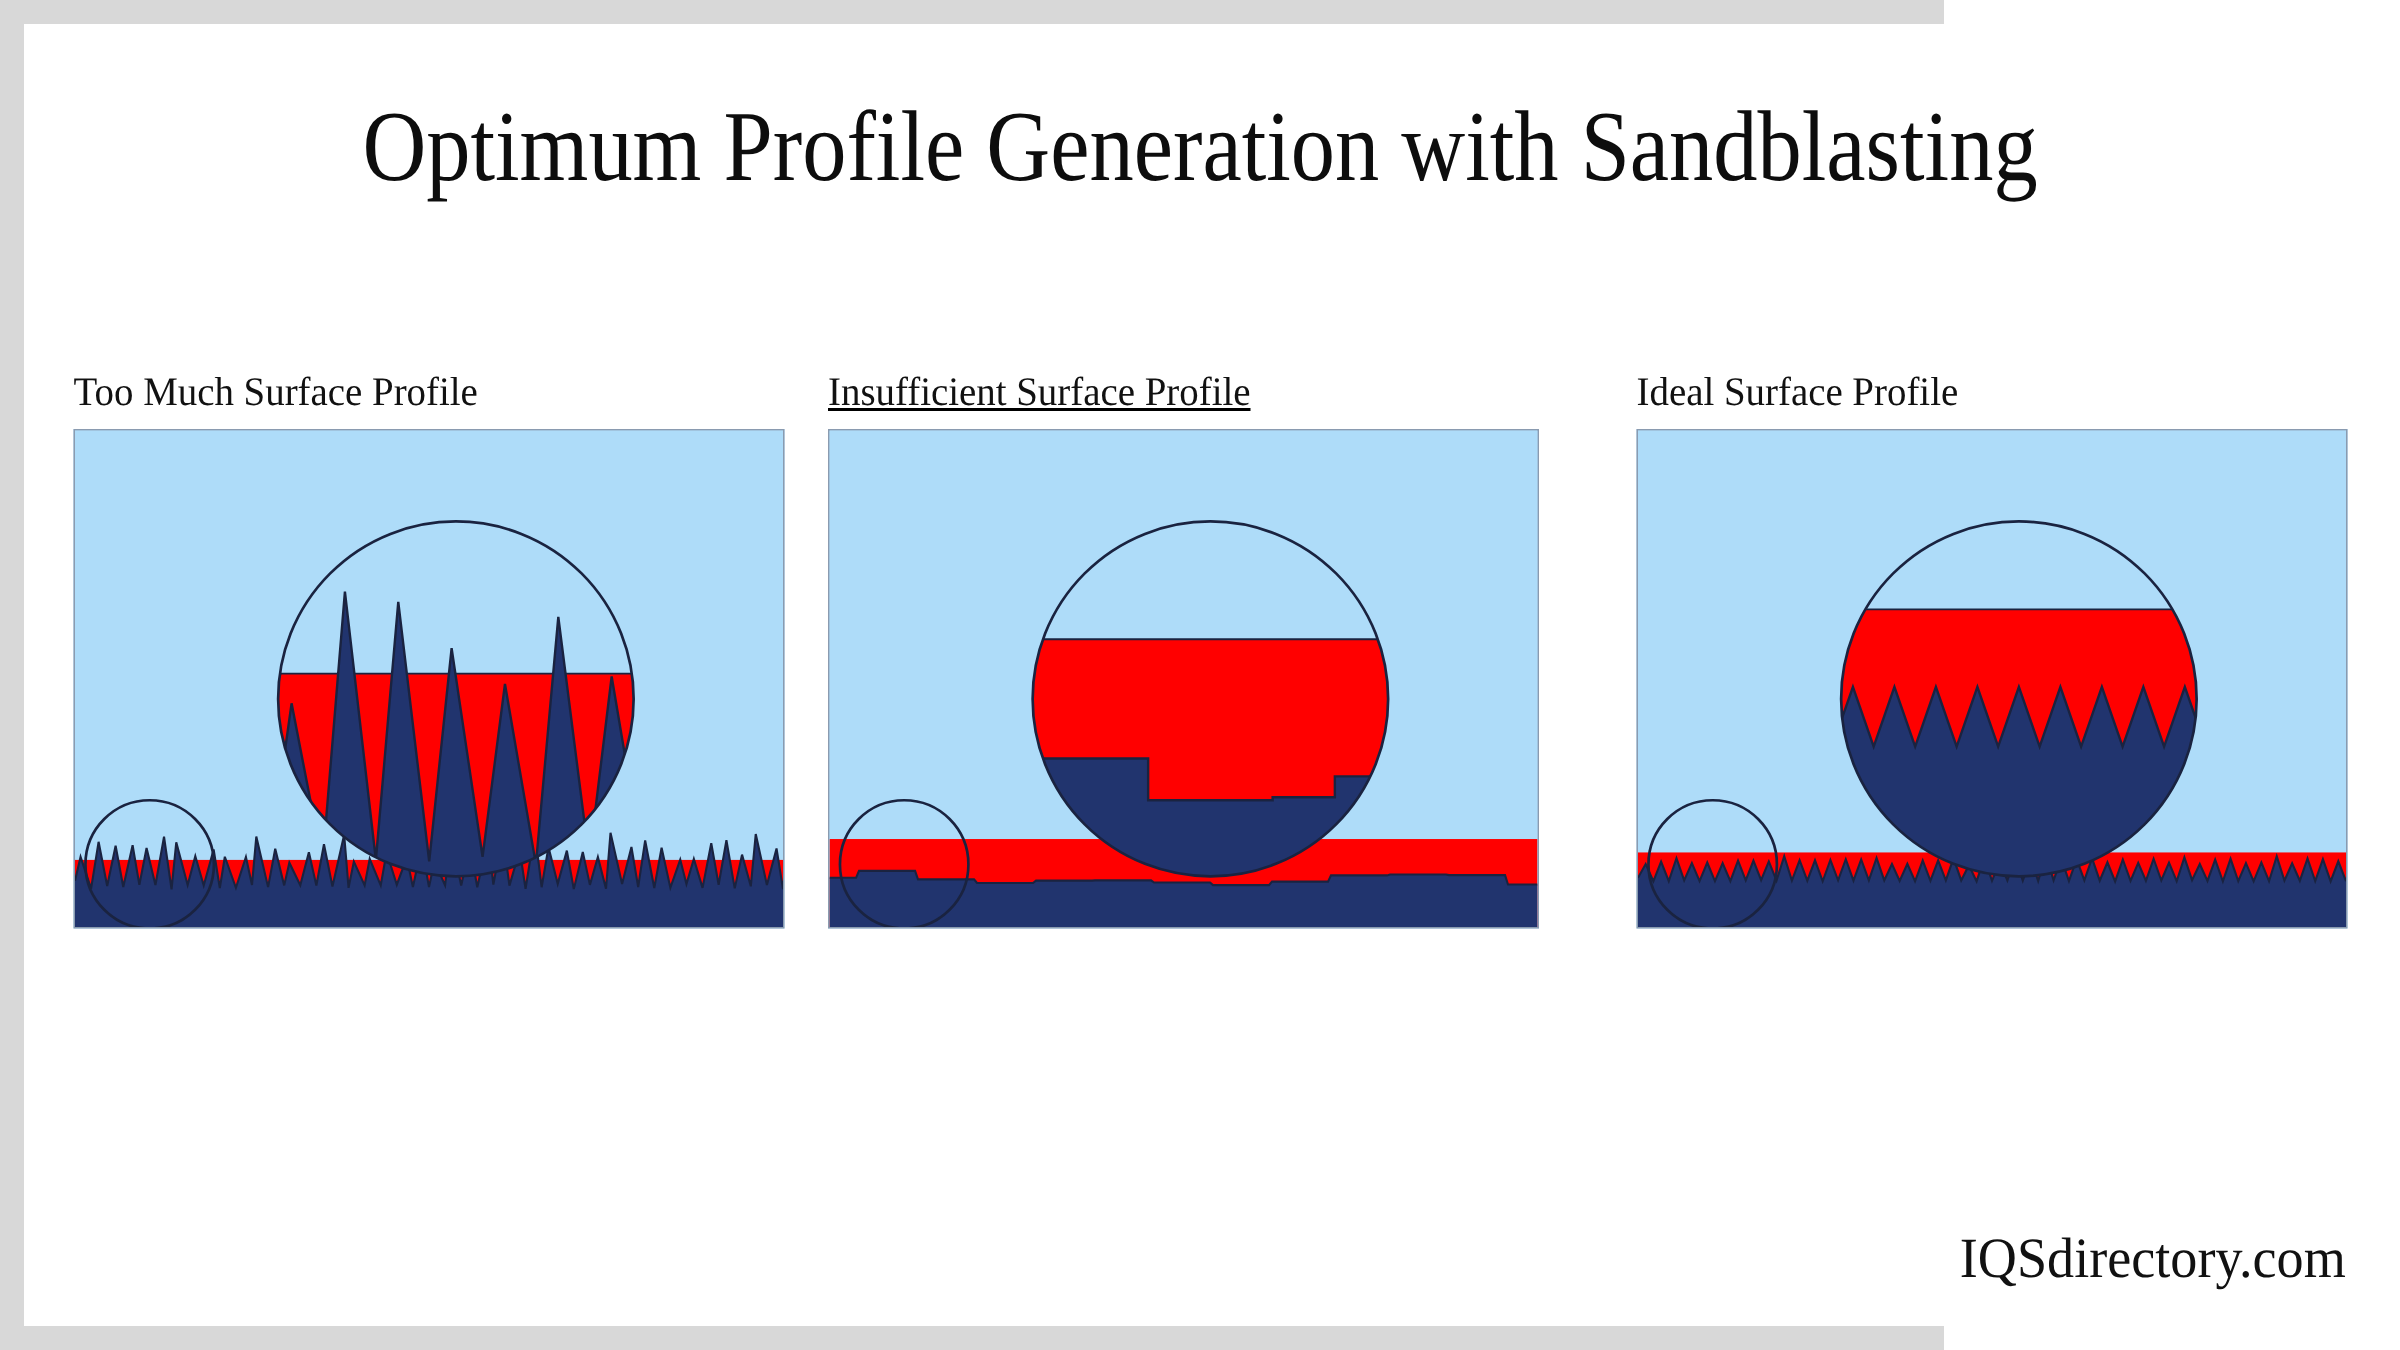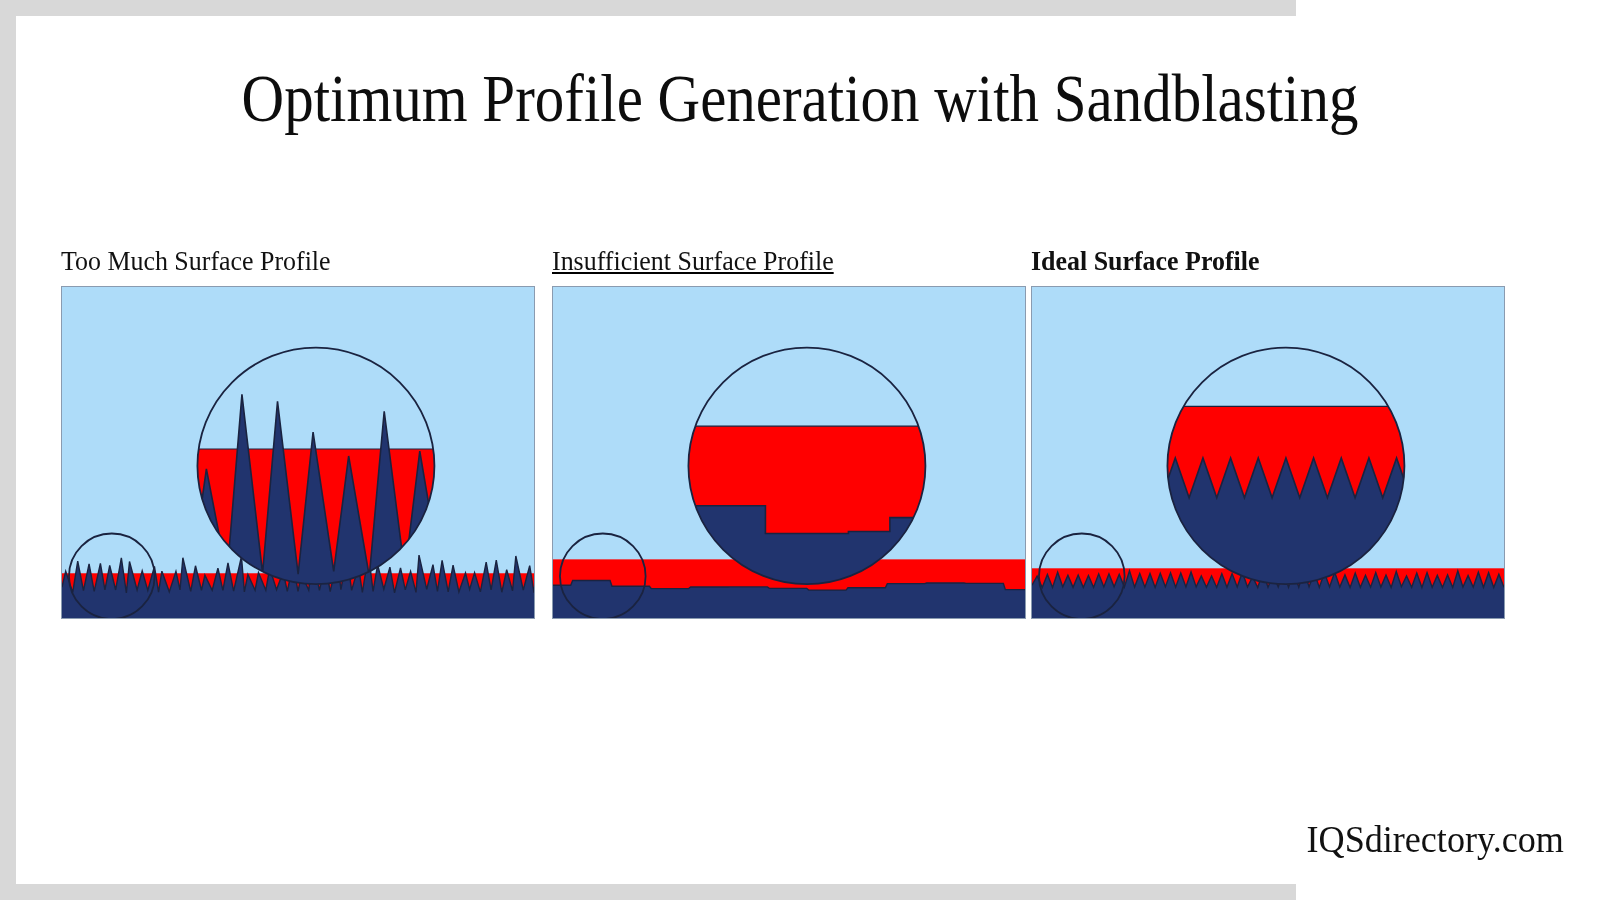--- a/index.html
+++ b/index.html
@@ -49,23 +49,23 @@
     left: 33px;
     top: 228px;
     width: 1502px;
     height: 390px;
   }
   .panel {
     position: absolute;
     top: 0;
     width: 474px;
   }
-  .panel-1 { left: 0px; margin-left: 12px; }
+  .panel-1 { left: 0px; }
   .panel-2 { left: 503px; text-decoration: underline; }
-  .panel-3 { left: 982px; font-weight: bold; }
+  .panel-3 { left: 1042px; }
 
   .panel-label {
     font-family: "Liberation Serif", "DejaVu Serif", serif;
     font-size: 27px;
     line-height: 34px;
     color: #111111;
     margin-bottom: 8px;
     white-space: nowrap;
     transform: scaleX(0.96);
     transform-origin: left top;

